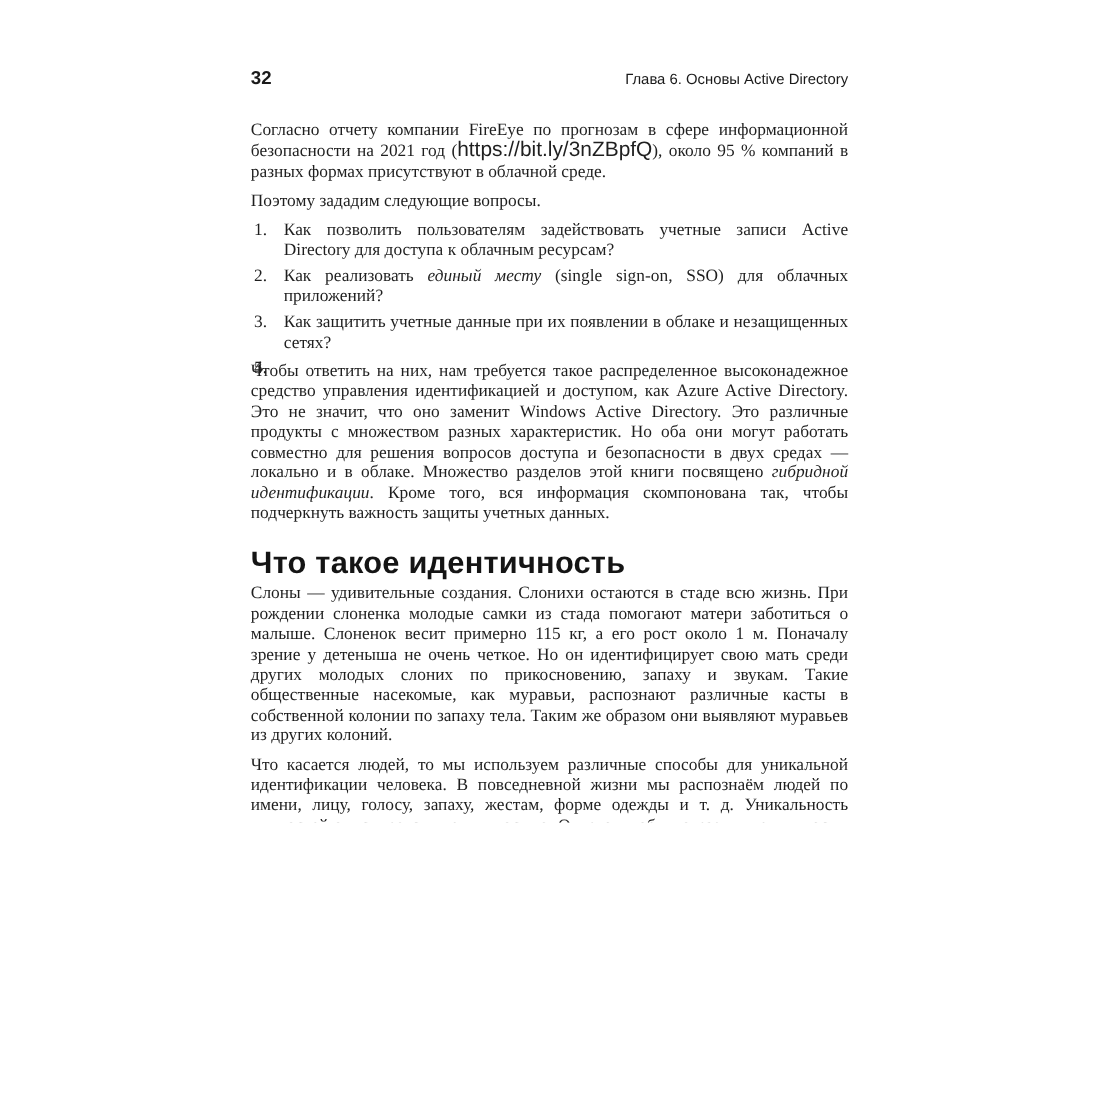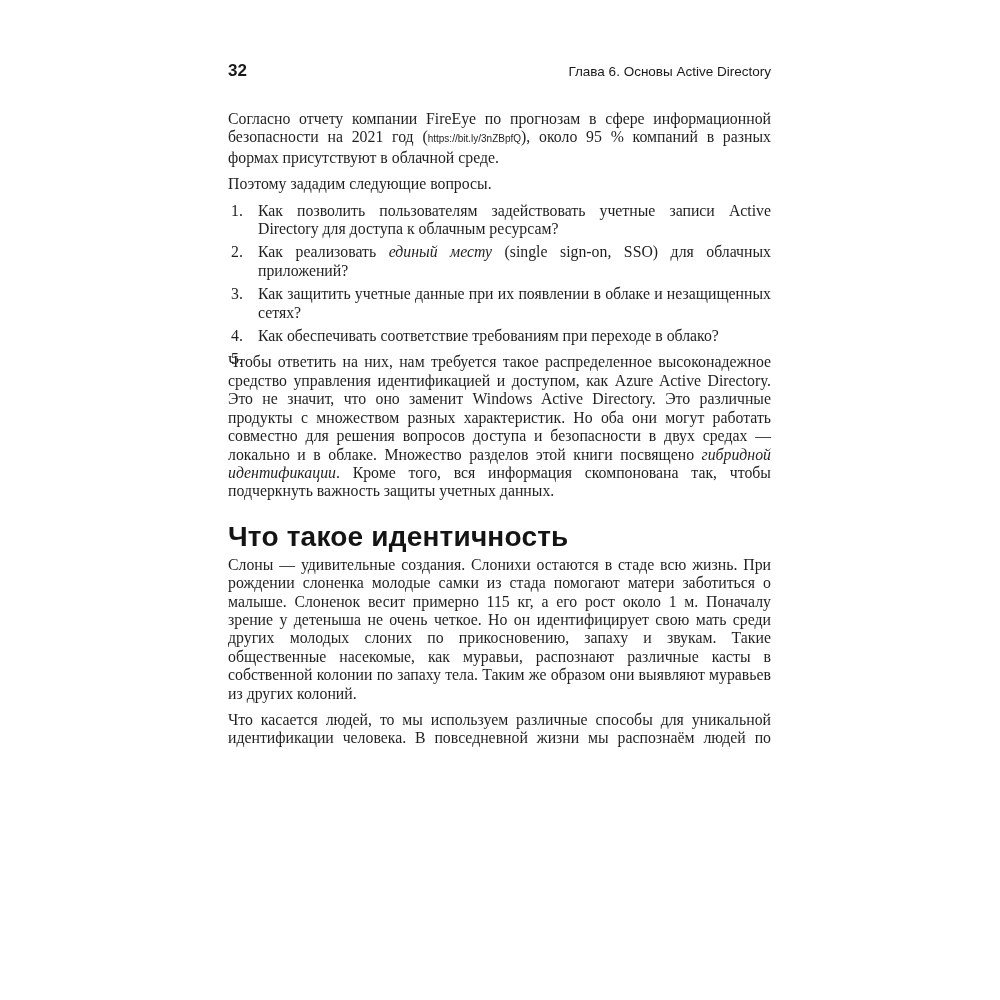--- a/index.html
+++ b/index.html
@@ -43,21 +43,21 @@
     font-size: 15.8px;
     line-height: 18.4px;
     text-align: justify;
     margin: 8px 0 0 0;
   }
   p.first { margin-top: 29px; }
   p.tight { margin-top: 6px; }
   p.cont  { text-align-last: justify; }
   .url {
     font-family: "Liberation Sans", "DejaVu Sans", sans-serif;
-    font-size: 10px;
+    font-size: 19px;
   }
   .qlist {
     margin: 8px 0 0 0;
     padding: 0;
     list-style: none;
   }
   .qlist li {
     position: relative;
     padding-left: 30px;
     margin-top: 5px;
@@ -95,21 +95,21 @@
     </div>
 
     <p class="body first"><span>Согласно отчету компании FireEye по прогнозам в сфере информационной безопасности на 2021 год (</span><span class="url">https://bit.ly/3nZBpfQ</span><span>), около 95 % компаний в разных формах присутствуют в облачной среде.</span></p>
 
     <p class="body">Поэтому зададим следующие вопросы.</p>
 
     <ol class="qlist">
       <li><span class="num">1.</span><span>Как позволить пользователям задействовать учетные записи Active Directory для доступа к облачным ресурсам?</span></li>
       <li><span class="num">2.</span><span><span>Как реализовать </span><i>единый месту</i><span> (single sign-on, SSO) для облачных приложений?</span></span></li>
       <li><span class="num">3.</span><span>Как защитить учетные данные при их появлении в облаке и незащищенных сетях?</span></li>
-      <li><span class="num">4.</span><span>Как обеспечивать соответствие требованиям при переходе в облако?</span></li>
+      <li><span class="num">4.</span></li>
       <li><span class="num">5.</span></li>
     </ol>
 
     <p class="body"><span>Чтобы ответить на них, нам требуется такое распределенное высоконадежное средство управления идентификацией и доступом, как Azure Active Directory. Это не значит, что оно заменит Windows Active Directory. Это различные продукты с множеством разных характеристик. Но оба они могут работать совместно для решения вопросов доступа и безопасности в двух средах — локально и в облаке. Множество разделов этой книги посвящено </span><i>гибридной идентификации</i><span>. Кроме того, вся информация скомпонована так, чтобы подчеркнуть важность защиты учетных данных.</span></p>
 
     <h2 class="section-h">Что такое идентичность</h2>
 
     <p class="body tight">Слоны — удивительные создания. Слонихи остаются в стаде всю жизнь. При рождении слоненка молодые самки из стада помогают матери заботиться о малыше. Слоненок весит примерно 115 кг, а его рост около 1 м. Поначалу зрение у детеныша не очень четкое. Но он идентифицирует свою мать среди других молодых слоних по прикосновению, запаху и звукам. Такие общественные насекомые, как муравьи, распознают различные касты в собственной колонии по запаху тела. Таким же образом они выявляют муравьев из других колоний.</p>
 
     <p class="body">Что касается людей, то мы используем различные способы для уникальной идентификации человека. В повседневной жизни мы распознаём людей по имени, лицу, голосу, запаху, жестам, форме одежды и т. д. Уникальность личностей описывается идентичностью. Однако, чтобы доказать идентичность, нам нужно применять формальные методы идентификации, такие как паспорт, водительское удостоверение и регистрация по месту жительства. Эти методы признают многие государственные органы. Пока мы говорили лишь о физической идентичности. Но как нам привнести ее в цифровой мир? Для этого наша цифровая идентичность (digital identity) должна представлять идентичность физическую.</p>

